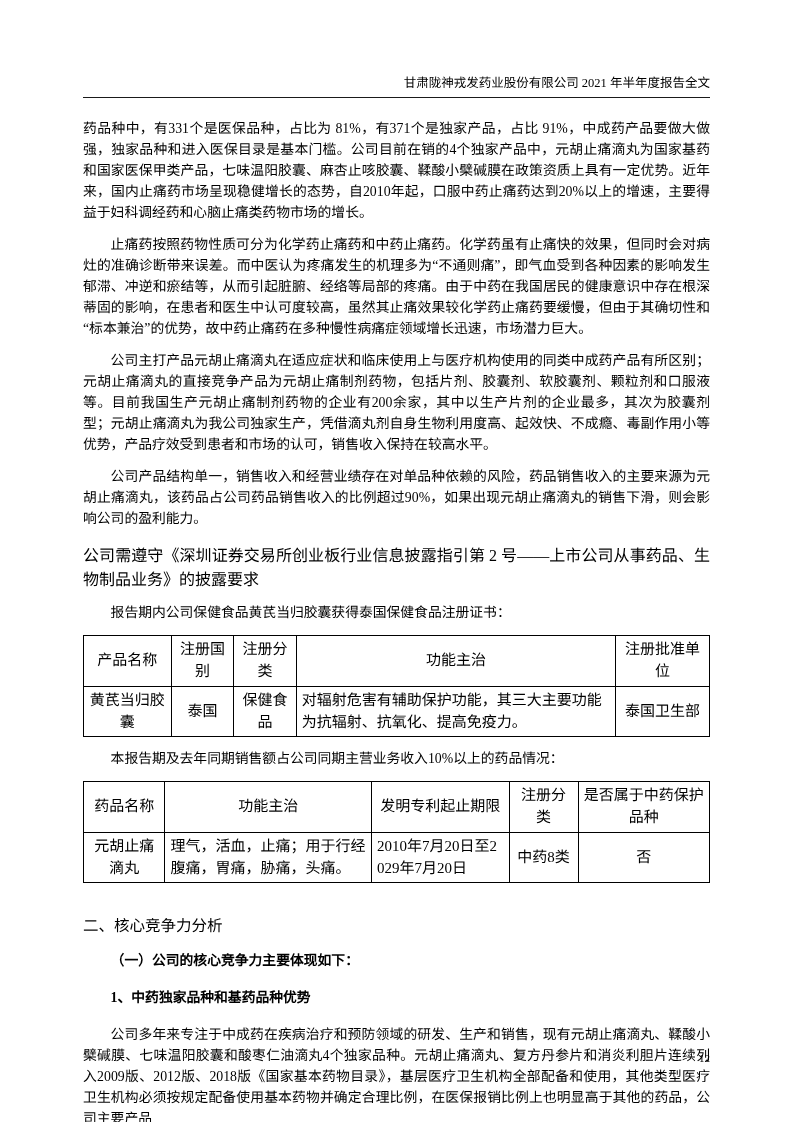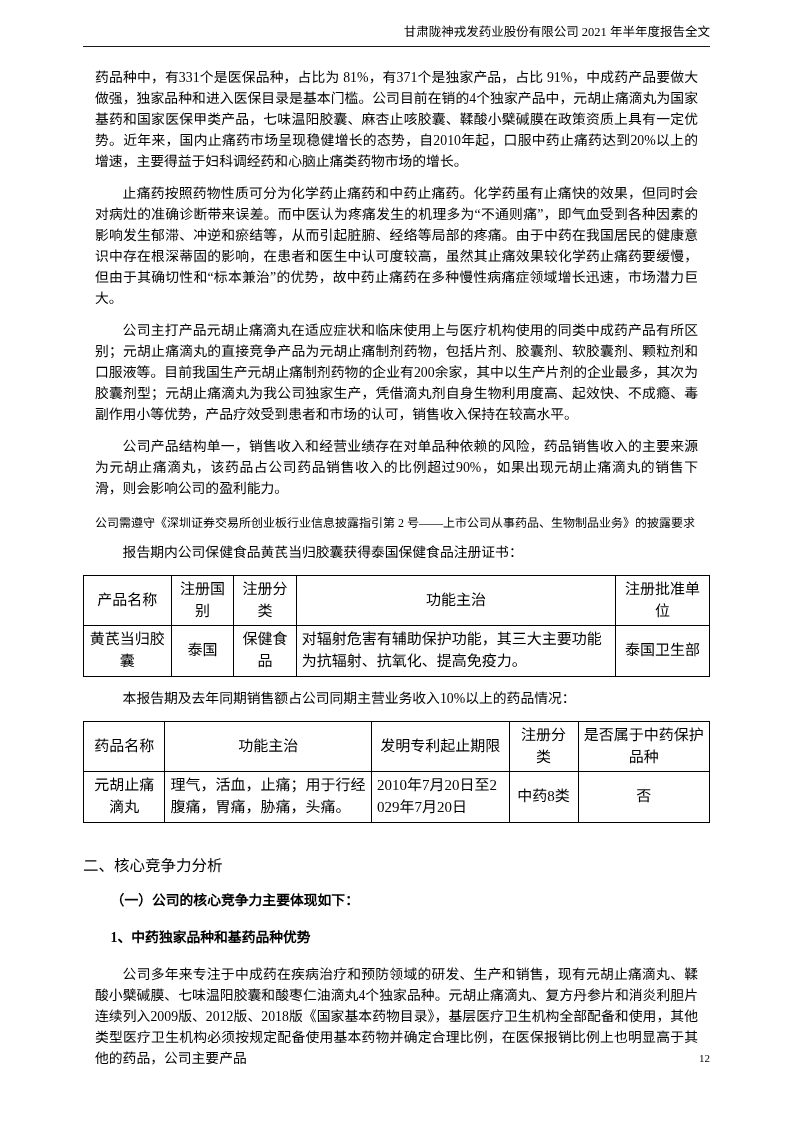--- a/index.html
+++ b/index.html
@@ -6,41 +6,41 @@
   * { box-sizing: border-box; }
   html, body { margin: 0; padding: 0; background: #ffffff; }
   .page {
     width: 793px;
     height: 1122px;
     position: relative;
     margin: 0 auto;
     background: #ffffff;
     color: #000000;
     font-family: "Liberation Serif", "DejaVu Serif", serif;
-    padding: 24px 83px 0 83px;
+    padding: 75px 83px 0 83px;
     overflow: hidden;
   }
   .page-header {
     text-align: right;
     font-size: 12.5px;
     line-height: 1.3;
     padding-bottom: 6px;
     border-bottom: 1.5px solid #1a1a1a;
   }
   .content { padding-top: 10px; }
   .para {
     font-size: 13.8px;
     line-height: 1.52;
     text-align: justify;
-    margin: 11px 12px;
+    margin: 11px 0;
     text-indent: 2em;
     word-break: break-all;
   }
   .no-indent { text-indent: 0; }
-  .note { font-size: 12px; margin-top: 14px; }
+  .note { font-size: 16px; margin-top: 14px; }
   .data-table {
     width: 100%;
     border-collapse: collapse;
     margin: 10px 0 12px 0;
     font-size: 15px;
     table-layout: fixed;
   }
   .data-table th, .data-table td {
     border: 1px solid #000000;
     padding: 3px 5px;

